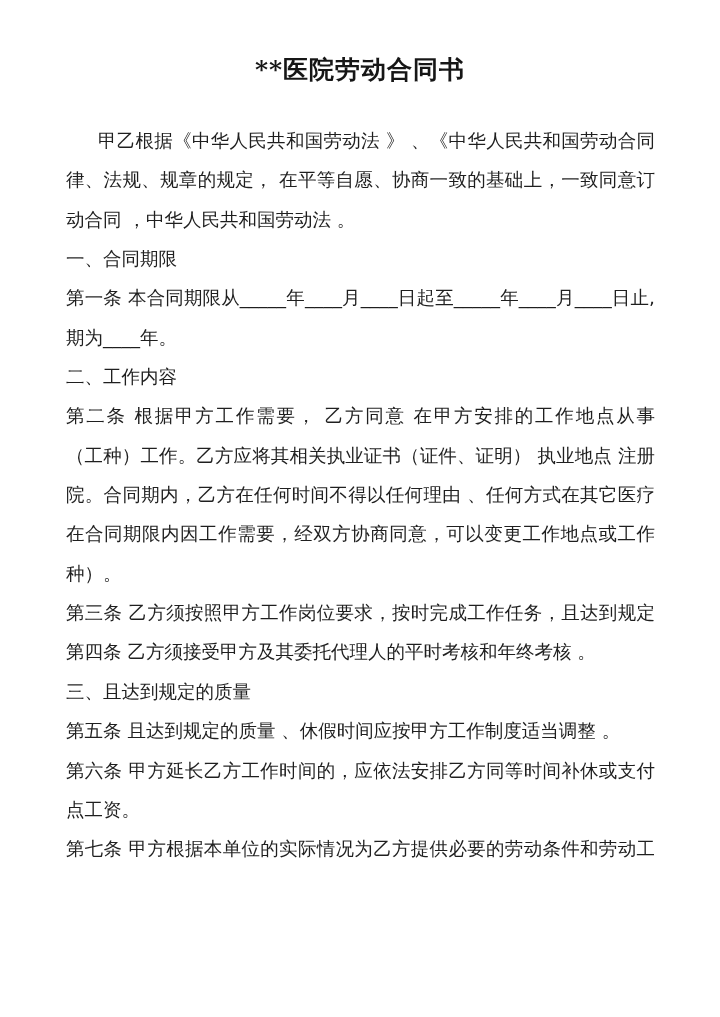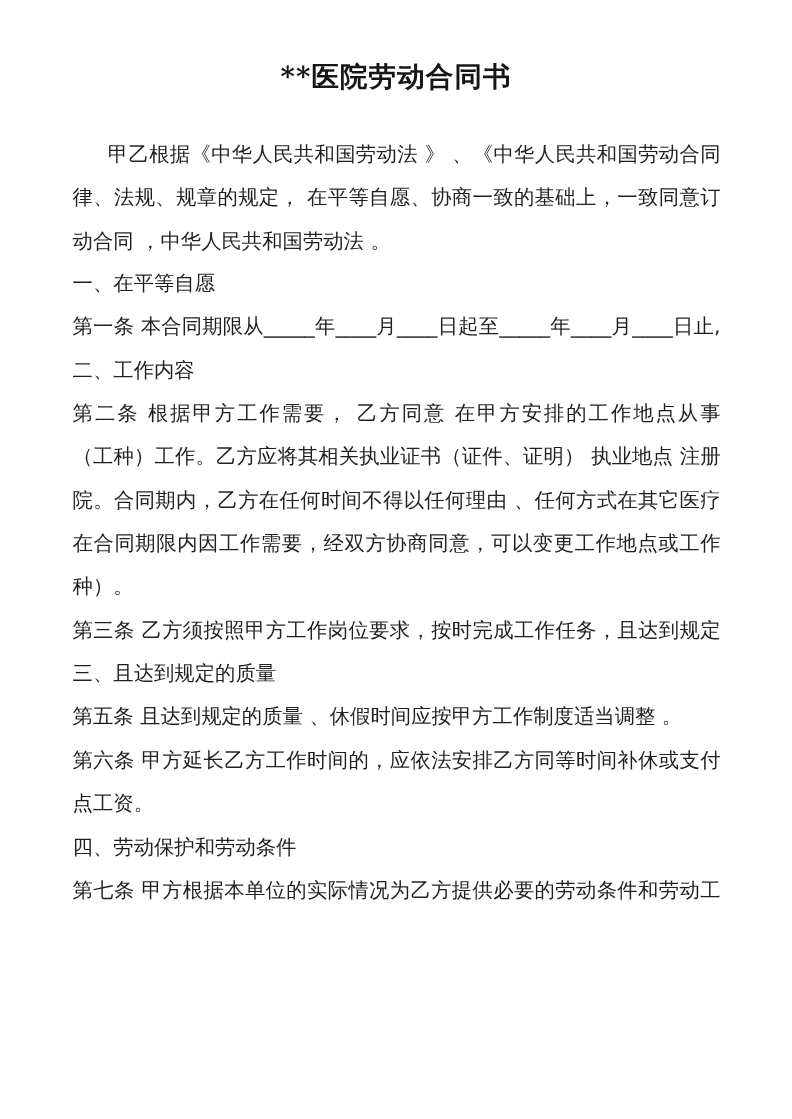--- a/index.html
+++ b/index.html
@@ -57,30 +57,31 @@
 <body>
 
 <div class="page">
 
   <div class="doc-title">**医院劳动合同书</div>
 
   <div class="doc-body">
     <div class="line justify indent">甲乙根据《中华人民共和国劳动法 》 、《中华人民共和国劳动合同法 》等法</div>
     <div class="line justify">律、法规、规章的规定， 在平等自愿、协商一致的基础上，一致同意订立本劳</div>
     <div class="line">动合同 ，中华人民共和国劳动法 。</div>
-    <div class="line">一、在平等自愿</div>
+    <div class="line">一、合同期限</div>
     <div class="line justify">第一条 本合同期限从_____年____月____日起至_____年____月____日止, 合同</div>
+    <div class="line">期为____年。</div>
     <div class="line">二、工作内容</div>
     <div class="line justify">第二条 根据甲方工作需要， 乙方同意 在甲方安排的工作地点从事 _______ 岗位</div>
     <div class="line justify">（工种）工作。乙方应将其相关执业证书（证件、证明） 执业地点 注册在**医</div>
     <div class="line justify">院。合同期内，乙方在任何时间不得以任何理由 、任何方式在其它医疗机构兼职 。</div>
     <div class="line justify">在合同期限内因工作需要，经双方协商同意，可以变更工作地点或工作岗位（工</div>
     <div class="line">种）。</div>
     <div class="line justify">第三条 乙方须按照甲方工作岗位要求，按时完成工作任务，且达到规定的质量</div>
+    <div class="line">第四条 乙方须接受甲方及其委托代理人的平时考核和年终考核 。</div>
     <div class="line">三、且达到规定的质量</div>
     <div class="line">第五条 且达到规定的质量 、休假时间应按甲方工作制度适当调整 。</div>
     <div class="line justify">第六条 甲方延长乙方工作时间的，应依法安排乙方同等时间补休或支付加班加</div>
     <div class="line">点工资。</div>
-    <div class="line">四、劳动保护和劳动条件</div>
     <div class="line justify">第七条 甲方根据本单位的实际情况为乙方提供必要的劳动条件和劳动工具，建</div>
   </div>
 
 </div>
 
 </body></html>

